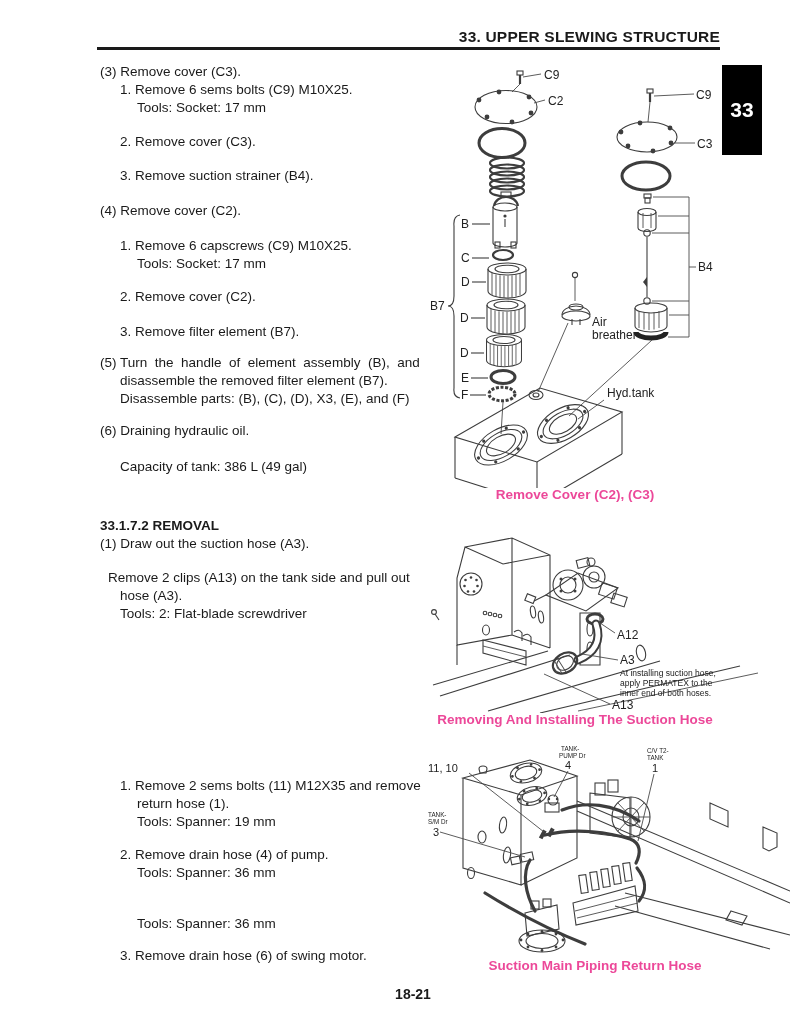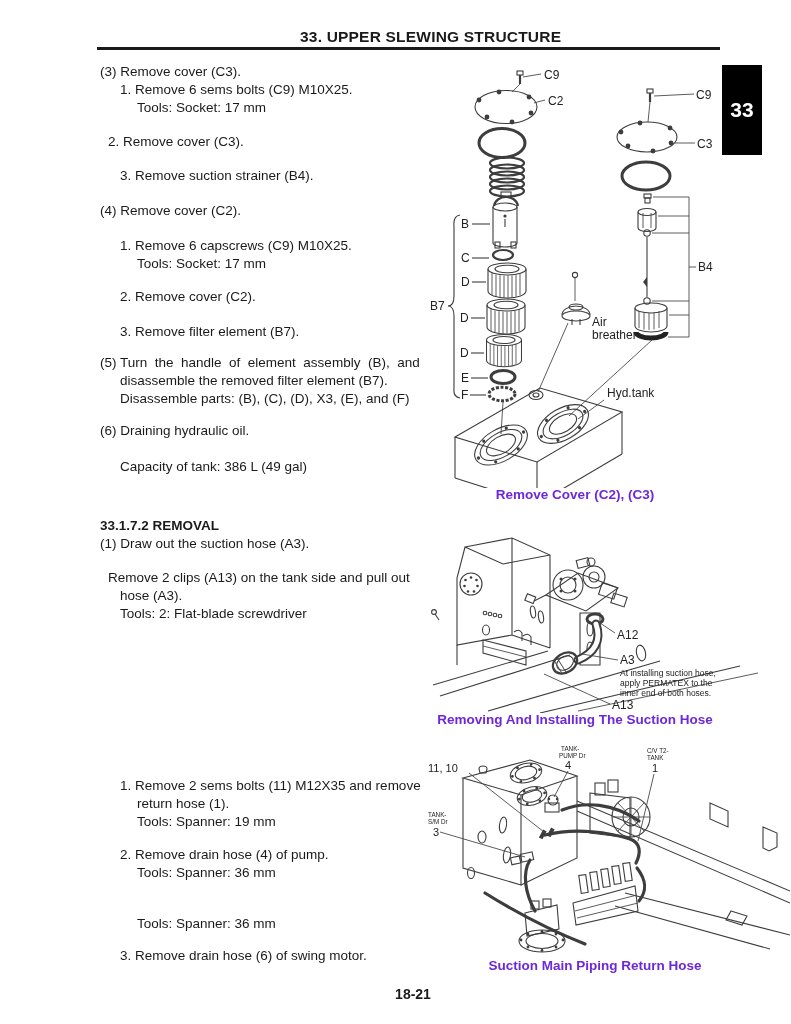--- a/index.html
+++ b/index.html
@@ -2,25 +2,25 @@
 <html><head>
 <meta charset="utf-8">
 <style>
   html,body{margin:0;padding:0;background:#e8e8e8;}
   #page{position:relative;width:791px;height:1024px;background:#ffffff;overflow:hidden;
         font-family:"Liberation Sans", sans-serif;color:#1a1a1a;}
   .abs{position:absolute;}
   .bodyline{font-size:13.5px;white-space:nowrap;}
   .pre{white-space:pre;}
   .bold{font-weight:bold;text-align:center;}
-  #header-title{top:28px;left:300px;width:420px;font-size:15.5px;font-weight:bold;letter-spacing:.2px;}
+  #header-title{top:28px;left:300px;width:420px;text-align:right;font-size:15.5px;font-weight:bold;letter-spacing:.2px;}
   #header-rule{top:47px;left:97px;width:623px;height:3px;background:#1a1a1a;}
   #chapter-tab{top:65px;left:722px;width:40px;height:90px;background:#000;color:#fff;
                display:flex;align-items:center;justify-content:center;font-size:21px;font-weight:bold;}
-  .fig-caption{font-size:13.5px;font-weight:bold;text-align:center;color:#6d28d9;}
+  .fig-caption{font-size:13.5px;font-weight:bold;text-align:center;color:#ec4899;}
   #page-number{top:986px;left:363px;width:100px;text-align:center;font-size:14px;font-weight:bold;}
   svg{font-family:"Liberation Sans", sans-serif;}
   svg .ln{stroke:#3d3d3d;stroke-width:1.1;fill:none;}
   svg .ln2{stroke:#3d3d3d;stroke-width:2.2;fill:none;}
   svg .ln3{stroke:#3d3d3d;stroke-width:3;fill:none;}
   svg .thin{stroke:#4a4a4a;stroke-width:.9;fill:none;}
   svg .dot{fill:#3d3d3d;stroke:none;}
   svg .lbl{font-size:12px;fill:#222;}
   svg .lbl-sm{font-size:8.5px;fill:#222;}
   svg .lbl-xs{font-size:6.3px;fill:#222;}
@@ -32,21 +32,21 @@
 
 <div id="page">
 
   <div class="abs" id="header-title">33.  UPPER SLEWING STRUCTURE</div>
   <div class="abs" id="header-rule"></div>
   <div class="abs" id="chapter-tab">33</div>
 
   <div class="abs bodyline" style="top:64px;left:100px">(3) Remove cover (C3).</div>
   <div class="abs bodyline" style="top:82px;left:120px">1. Remove 6 sems bolts (C9) M10X25.</div>
   <div class="abs bodyline" style="top:100px;left:137px">Tools: Socket: 17 mm</div>
-  <div class="abs bodyline" style="top:134px;left:108px">2. Remove cover (C3).</div>
+  <div class="abs bodyline" style="top:134px;left:120px">2. Remove cover (C3).</div>
   <div class="abs bodyline" style="top:168px;left:120px">3. Remove suction strainer (B4).</div>
 
   <div class="abs bodyline" style="top:203px;left:100px">(4) Remove cover (C2).</div>
   <div class="abs bodyline" style="top:238px;left:120px">1. Remove 6 capscrews (C9) M10X25.</div>
   <div class="abs bodyline" style="top:256px;left:137px">Tools: Socket: 17 mm</div>
   <div class="abs bodyline" style="top:289px;left:120px">2. Remove cover (C2).</div>
   <div class="abs bodyline" style="top:324px;left:120px">3. Remove filter element (B7).</div>
 
   <div class="abs bodyline pre" style="top:355px;left:100px">(5) Turn  the  handle  of  element  assembly  (B),  and</div>
   <div class="abs bodyline" style="top:373px;left:120px">disassemble the removed filter element (B7).</div>

